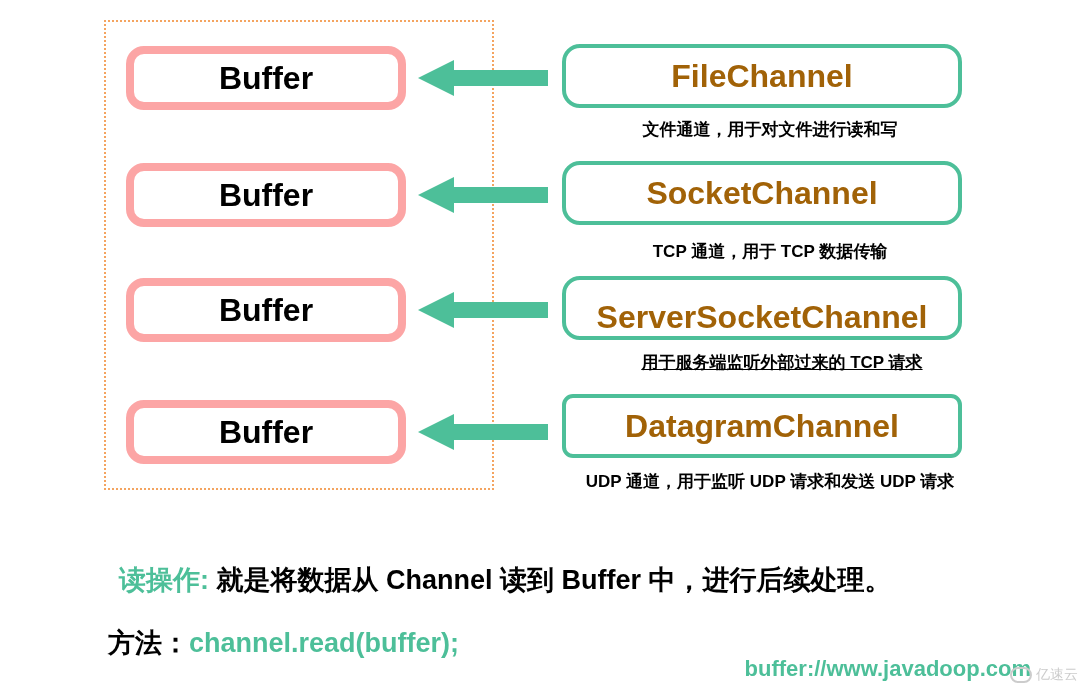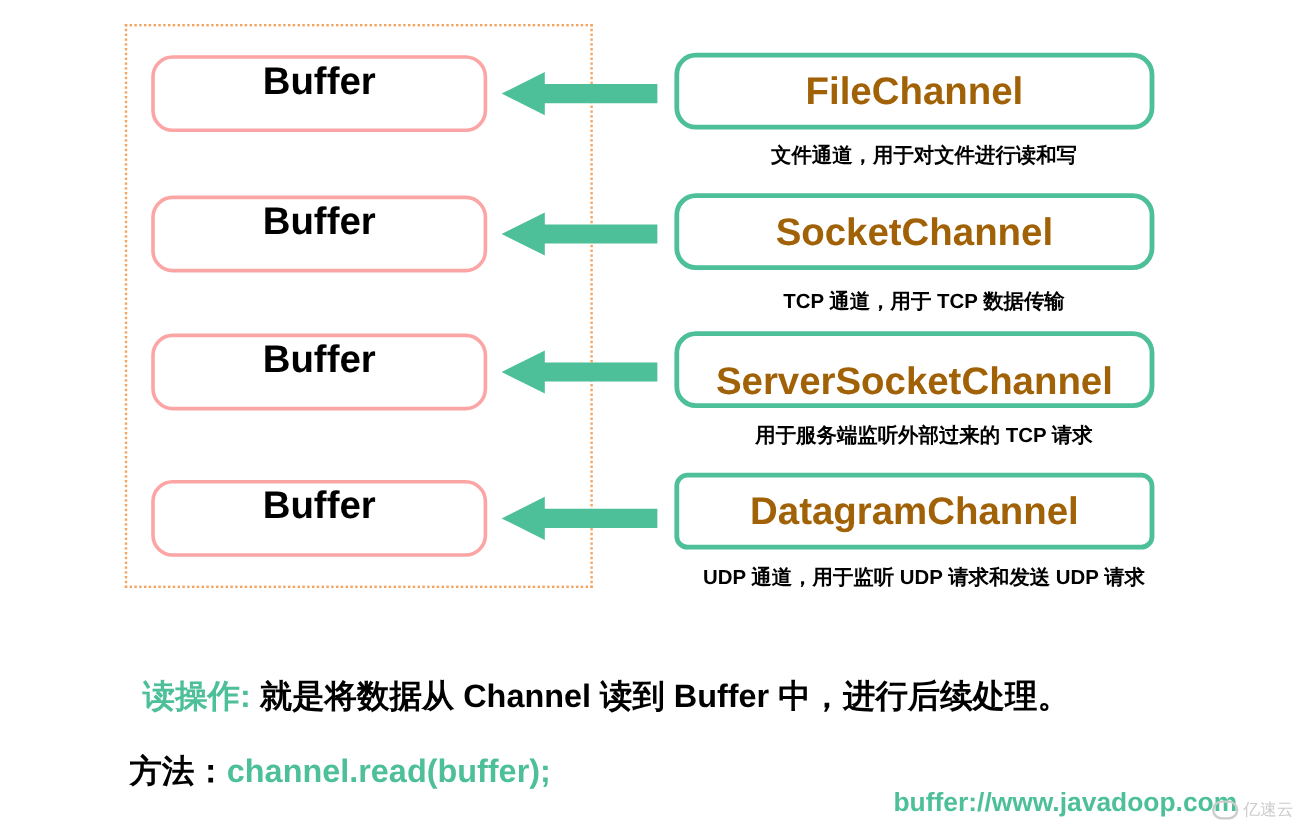--- a/index.html
+++ b/index.html
@@ -15,24 +15,25 @@
     left: 104px;
     top: 20px;
     width: 390px;
     height: 470px;
     border: 2px dotted #f4a460;
   }
   .buffer-box {
     position: absolute;
     width: 280px;
     height: 64px;
-    border: 3px solid #fca5a5;
+    border: 8px solid #fca5a5;
     border-radius: 18px;
     background: #ffffff;
     display: flex;
+    align-items: center;
     justify-content: center;
     font-size: 32px;
     font-weight: bold;
     color: #000;
   }
   .channel-box {
     position: absolute;
     width: 400px;
     height: 64px;
     border: 4px solid #4dbf99;
@@ -128,21 +129,21 @@
 <div class="channel-desc" style="left:560px; top:118px;">文件通道，用于对文件进行读和写</div>
 
 <div class="channel-box" style="left:562px; top:161px;">
   <span>SocketChannel</span>
 </div>
 <div class="channel-desc" style="left:560px; top:240px;">TCP 通道，用于 TCP 数据传输</div>
 
 <div class="channel-box" style="left:562px; top:276px;align-items:flex-end;">
   <span>ServerSocketChannel</span>
 </div>
-<div class="channel-desc" style="left:560px; top:351px;">用于服务端监听外部过来的 TCP 请求</div>
+<div class="channel-desc" style="left:572px; top:351px;text-decoration:underline;">用于服务端监听外部过来的 TCP 请求</div>
 
 <div class="channel-box" style="left:562px; top:394px;border-radius:11px;">
   <span>DatagramChannel</span>
 </div>
 <div class="channel-desc" style="left:560px; top:470px;">UDP 通道，用于监听 UDP 请求和发送 UDP 请求</div>
 
 <div class="arrow" style="left:418px; top:58px;">
   <svg viewBox="0 0 130 40">
       <polygon points="0,20 36,2 36,12 130,12 130,28 36,28 36,38" fill="#4dbf99"></polygon>
     </svg>

